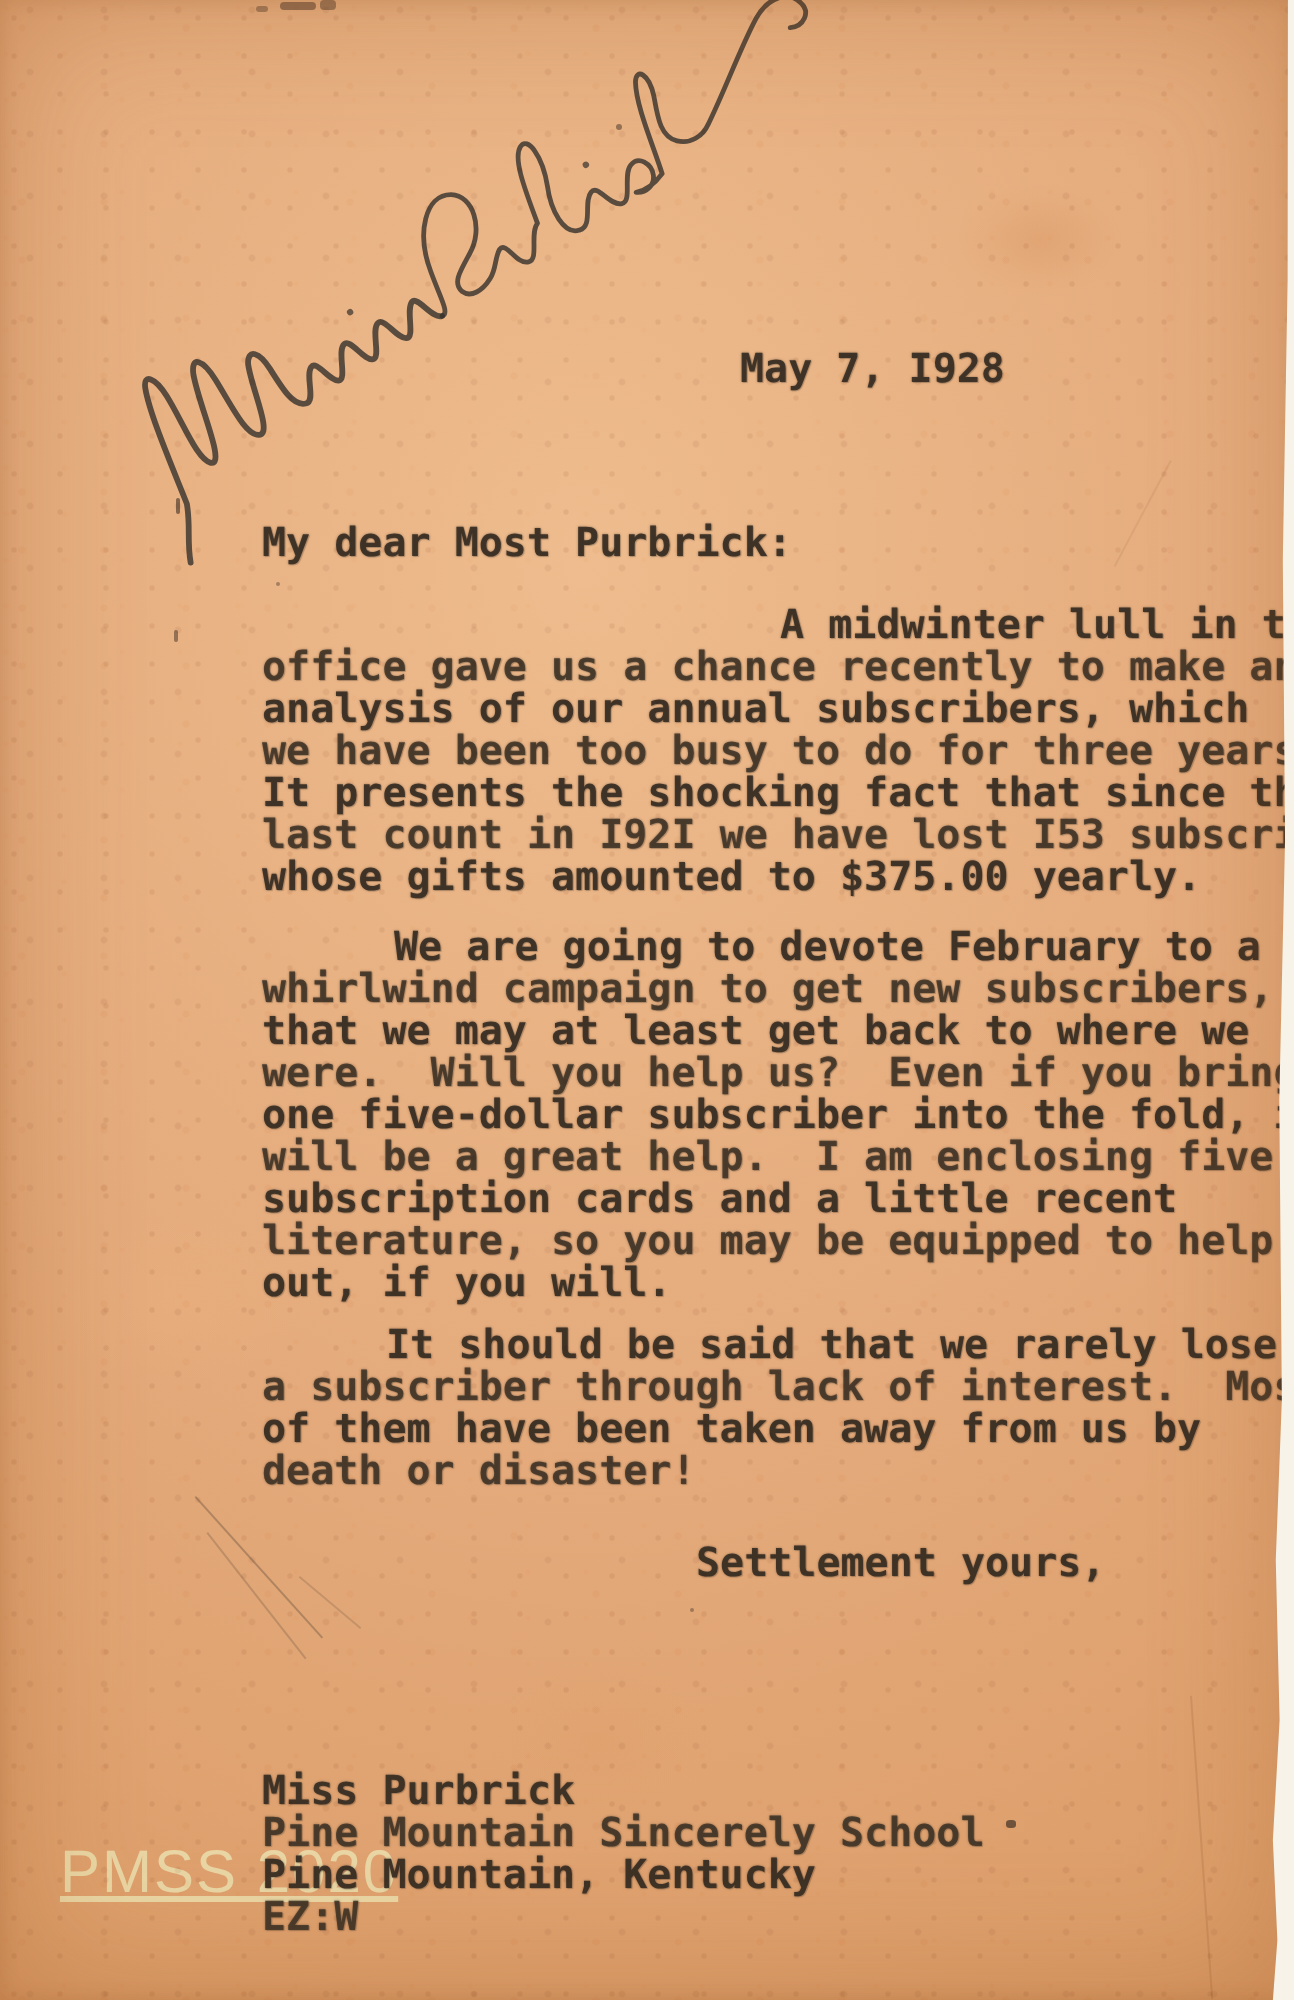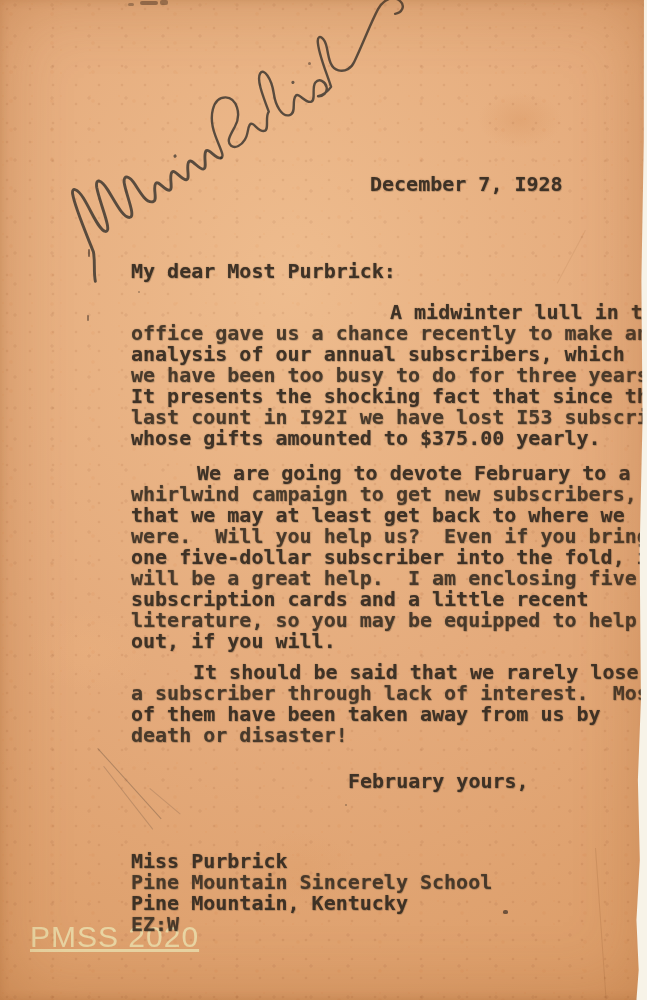--- a/index.html
+++ b/index.html
@@ -86,21 +86,21 @@
         C 278,3 284,2 289,0
         C 293,-16 296,-36 302,-46 C 306,-52 310,-46 306,-35
         C 302,-25 298,-16 304,-10 C 309,-5 316,-5 322,-9
         C 338,-19 356,-33 370,-41 C 381,-47 391,-44 393,-36
         C 395,-29 388,-25 382,-28"></path>
       <circle cx="120" cy="-24" r="1.6" fill="#35312c" fill-opacity=".7" stroke="none"></circle>
       <circle cx="259" cy="-24" r="1.6" fill="#35312c" fill-opacity=".7" stroke="none"></circle>
     </g>
   </svg>
 
-  <div class="tline" style="left:370px;top:174px">December 7, I928</div>
+  <div class="tline" style="left:370px;top:174px">May 7, I928</div>
 
   <div class="tline" style="top:261px">My dear Most Purbrick:</div>
 
   <div class="para" style="top:302px">
     <div class="row" style="padding-left:259px">A midwinter lull in the</div>
     <div class="row">office gave us a chance recently to make an</div>
     <div class="row">analysis of our annual subscribers, which</div>
     <div class="row">we have been too busy to do for three years.</div>
     <div class="row">It presents the shocking fact that since the</div>
     <div class="row">last count in I92I we have lost I53 subscribers</div>
@@ -119,23 +119,23 @@
     <div class="row">out, if you will.</div>
   </div>
 
   <div class="para" style="top:662px">
     <div class="row" style="padding-left:62px">It should be said that we rarely lose</div>
     <div class="row">a subscriber through lack of interest.  Most</div>
     <div class="row">of them have been taken away from us by</div>
     <div class="row">death or disaster!</div>
   </div>
 
-  <div class="tline" style="left:348px;top:771px">February yours,</div>
+  <div class="tline" style="left:348px;top:771px">Settlement yours,</div>
 
-  <div class="para" style="top:851px">
+  <div class="para" style="top:885px">
     <div class="row">Miss Purbrick</div>
     <div class="row">Pine Mountain Sincerely School</div>
     <div class="row">Pine Mountain, Kentucky</div>
     <div class="row">EZ:W</div>
   </div>
 
   <div class="speck" style="left:88px;top:249px;width:2px;height:8px;opacity:.6;border-radius:2px"></div>
   <div class="speck" style="left:87px;top:315px;width:2px;height:6px;opacity:.5;border-radius:2px"></div>
   <div class="speck" style="left:138px;top:291px;width:2px;height:2px;opacity:.4"></div>
   <div class="speck" style="left:183px;top:275px;width:2px;height:2px;opacity:.35"></div>

